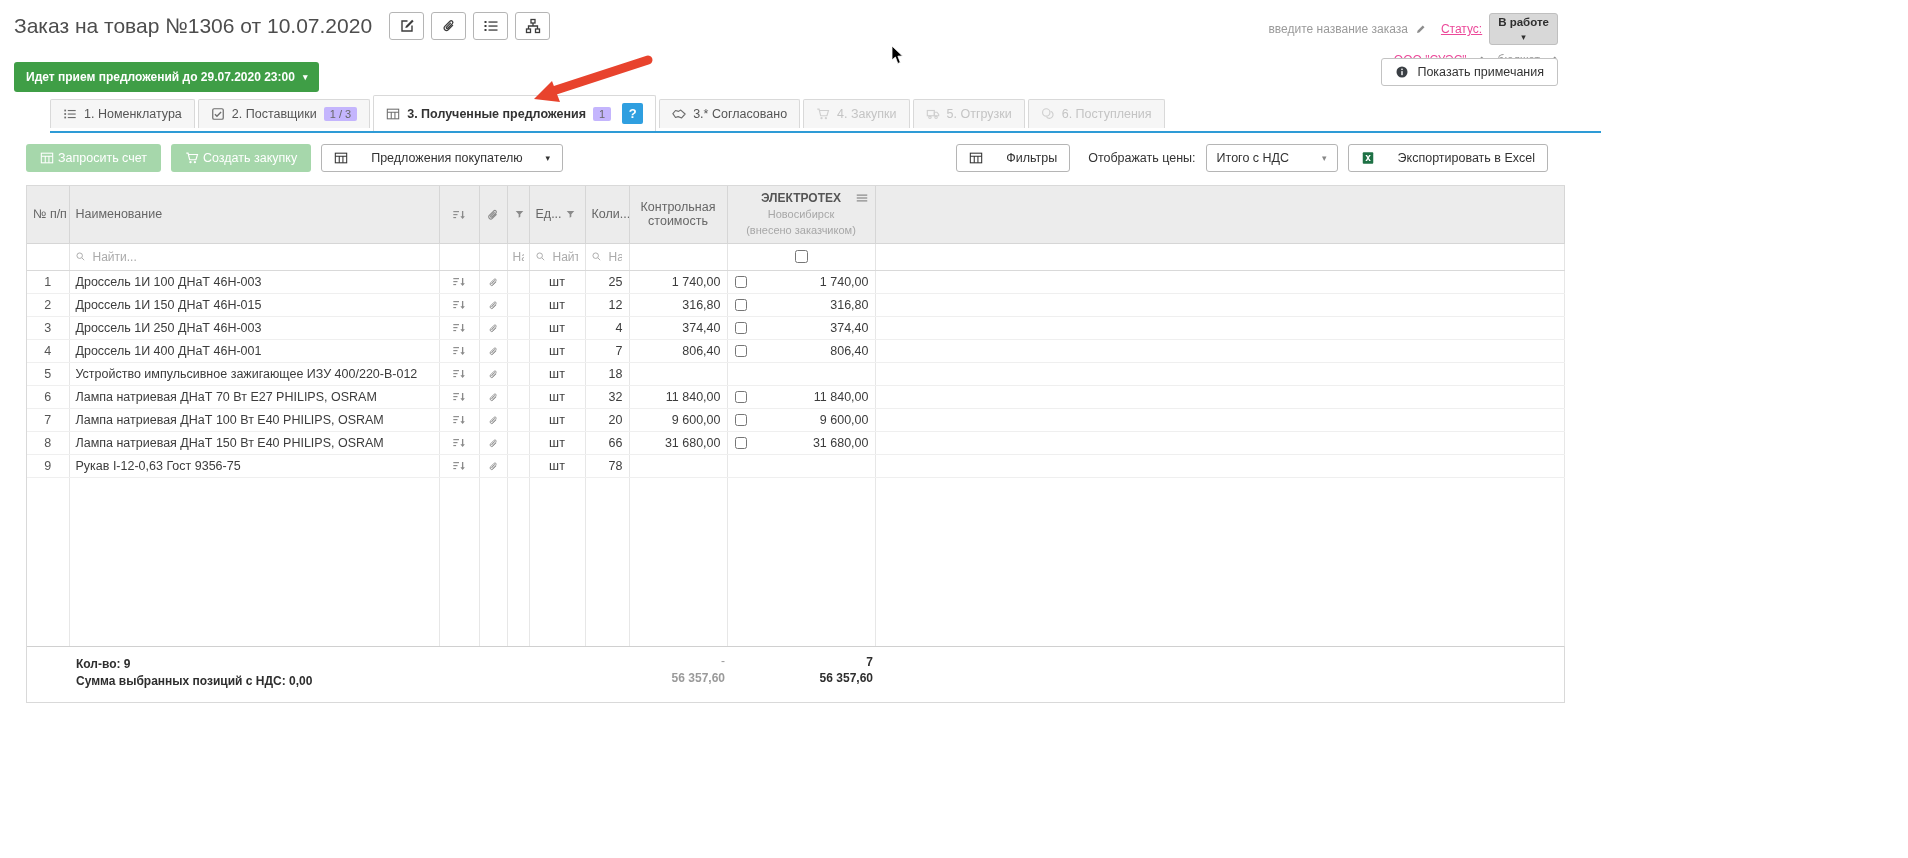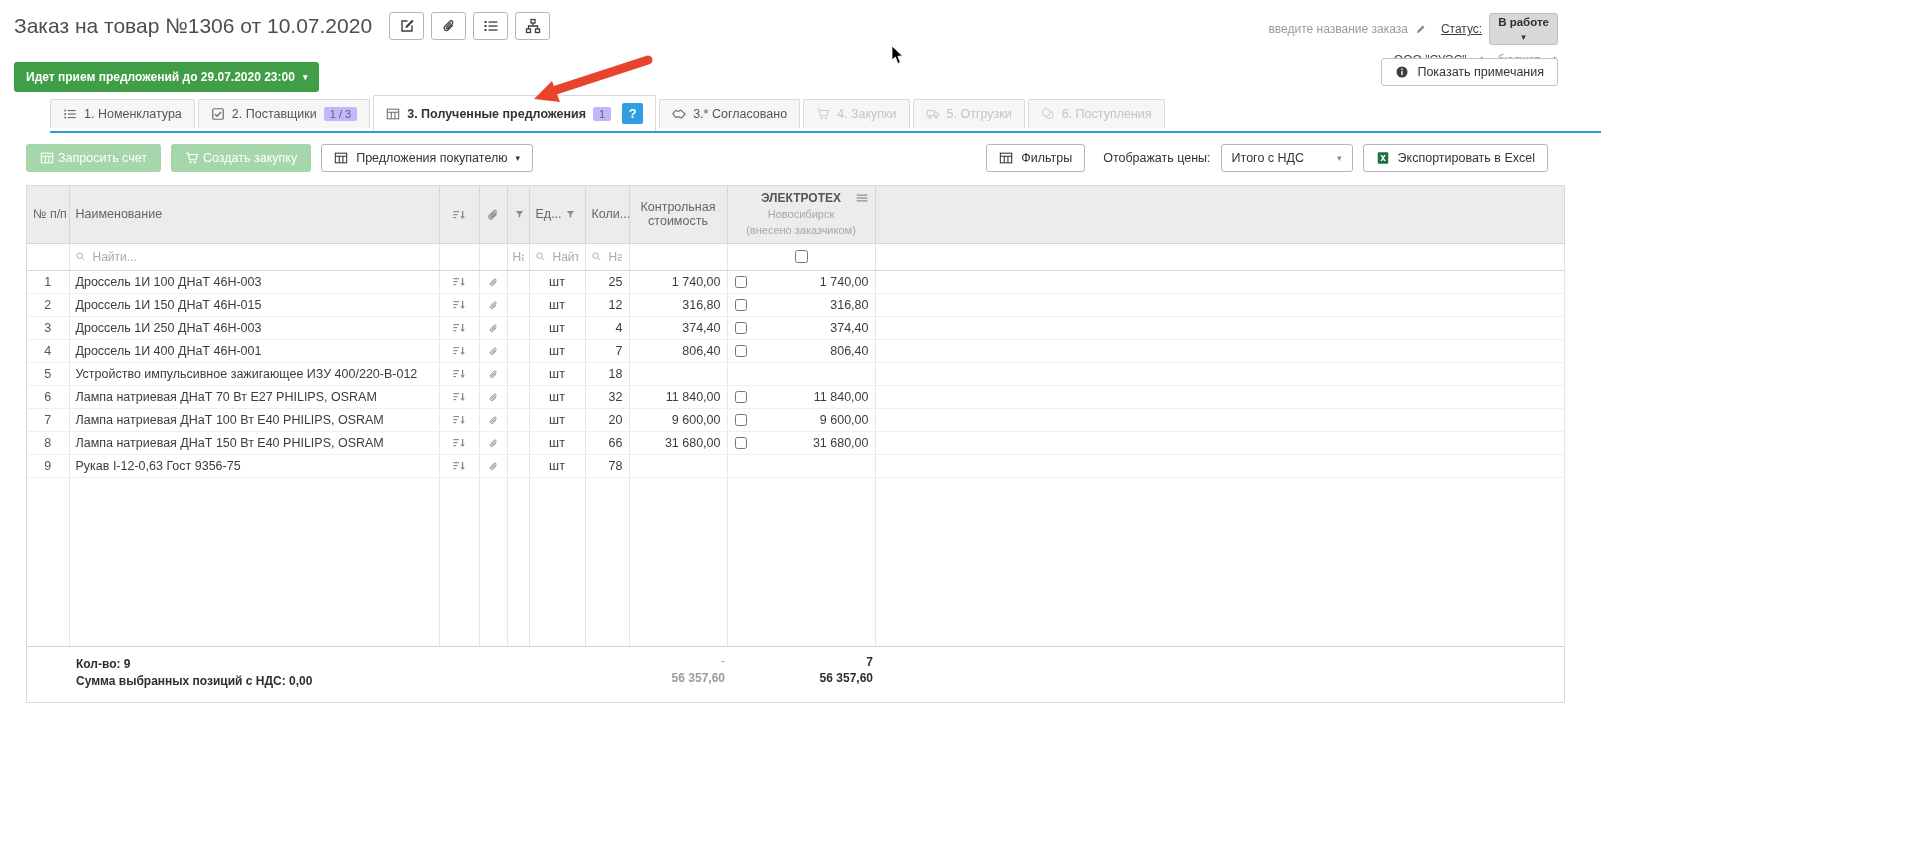--- a/index.html
+++ b/index.html
@@ -13,21 +13,21 @@
 
   
   .title-row { position:absolute; top:12px; left:14px; display:flex; align-items:center; gap:7px; }
   .page-title { font-size:21px; font-weight:400; color:#4d4d4d; margin:0 10px 0 0; white-space:nowrap; }
   .icon-btn { width:35px; height:28px; border:1px solid #b5b5b5; border-radius:3px; background:#fff;
               display:flex; align-items:center; justify-content:center; color:#3c3c3c; }
 
   .top-right { position:absolute; top:13px; right:350px; font-size:12px; color:#8d8d8d; }
   .tr-line { display:flex; justify-content:flex-end; align-items:center; gap:7px; margin-bottom:8px; white-space:nowrap; }
   .muted { color:#9a9a9a; }
-  .dim { color:#404040;text-decoration:underline; }
+  .dim { color:#ec4899;text-decoration:underline; }
   .pencil { color:#8d8d8d; }
   .status-btn { background:#d8d8d8; border:1px solid #bfbfbf; border-radius:3px; padding:2px 8px;
                 font-size:11.5px; font-weight:700; color:#2f2f2f; display:inline-flex; align-items:center; gap:5px;flex-direction:column; }
   .caret { font-size:9px; line-height:1; }
 
   .notes-btn { position:absolute; top:58px; right:350px; background:#fff; border:1px solid #c3c3c3; border-radius:3px;
                padding:6px 13px; font-size:12.5px; color:#333; display:flex; align-items:center; gap:8px; }
 
   .banner-btn { position:absolute; top:62px; left:14px; background:#3f9e46; border:none; border-radius:3px;
                 color:#fff; font-weight:700; font-size:12px; padding:8px 12px; display:flex; align-items:center; gap:8px; }
@@ -49,21 +49,21 @@
   
   .red-arrow { position:absolute; left:520px; top:52px; width:150px; height:60px; pointer-events:none; }
   
   .mouse { position:absolute; left:891px; top:46px; width:14px; height:20px; pointer-events:none; }
 
   
   .toolbar { position:absolute; top:144px; left:26px; width:1522px; display:flex; align-items:center; gap:10px; }
   .btn-green-dis { background:#a6d7ab; color:#fff; border:none; border-radius:3px; font-size:12.5px;
                    padding:7px 14px; display:flex; align-items:center; gap:4px; }
   .btn-white { background:#fff; border:1px solid #b5b5b5; border-radius:3px; font-size:12.5px; color:#333;
-               padding:6px 12px; display:flex; align-items:center; gap:8px; white-space:nowrap; }
+               padding:6px 12px; display:flex; align-items:center; gap:23px; white-space:nowrap; }
   .toolbar .spacer { flex:1; }
   .prices-label { font-size:12.5px; color:#333; margin-left:8px; }
   .select-box { background:#fff; border:1px solid #b5b5b5; border-radius:3px; min-width:132px;
                 padding:6px 10px; font-size:12.5px; color:#333; display:flex; align-items:center;
                 justify-content:space-between; gap:12px; }
   .select-box .caret { color:#888; }
 
   
   .table-wrap { position:absolute; top:185px; left:26px; width:1539px; border:1px solid #d9d9d9; background:#fff; }
   table { border-collapse:collapse; table-layout:fixed; width:1537px; font-size:12.5px; }

